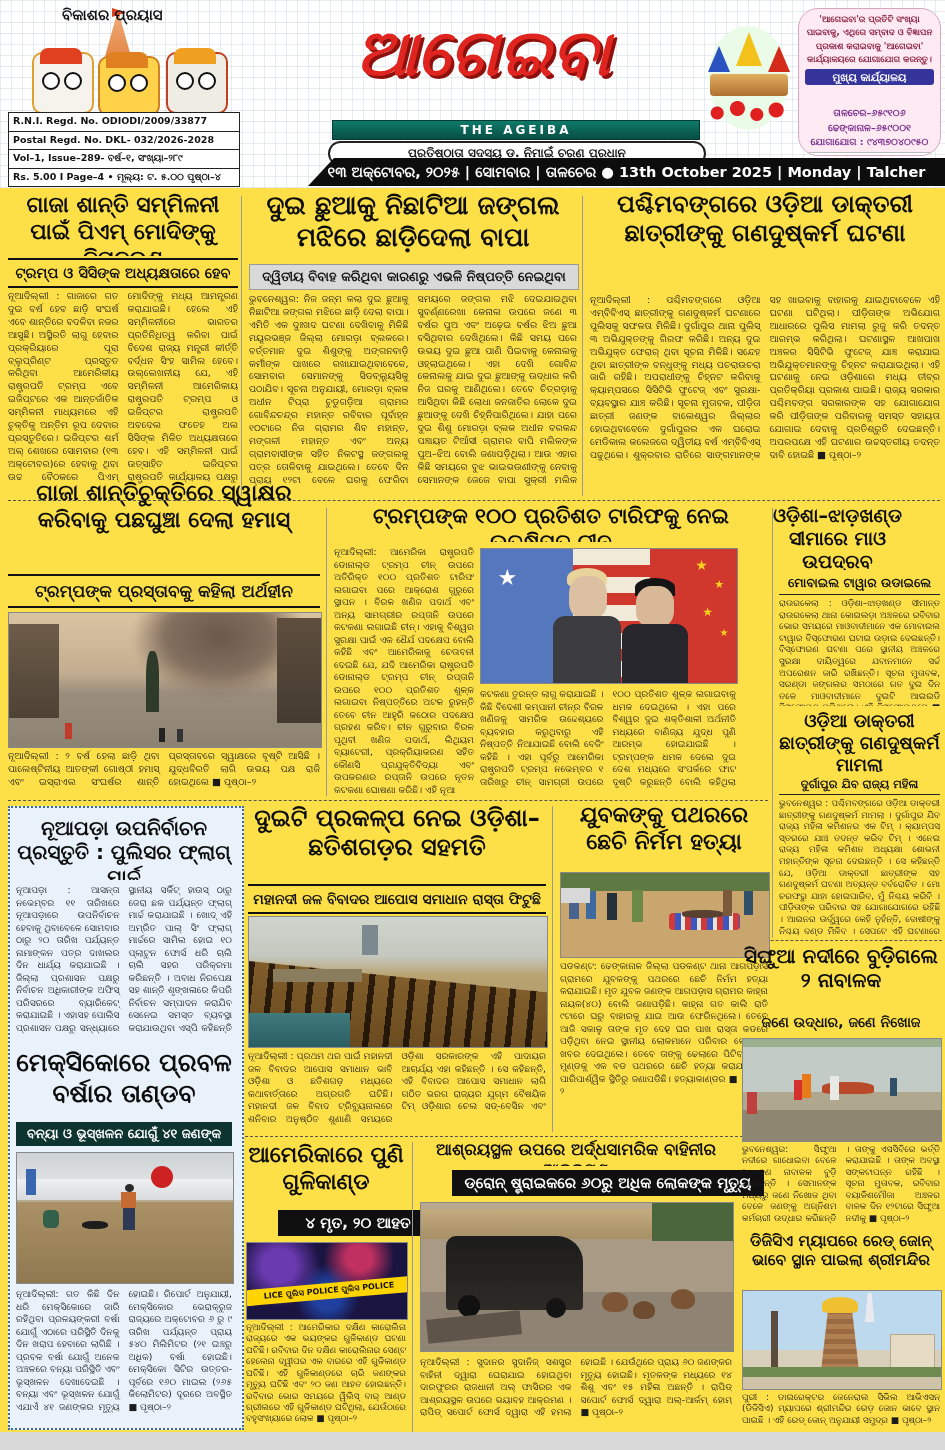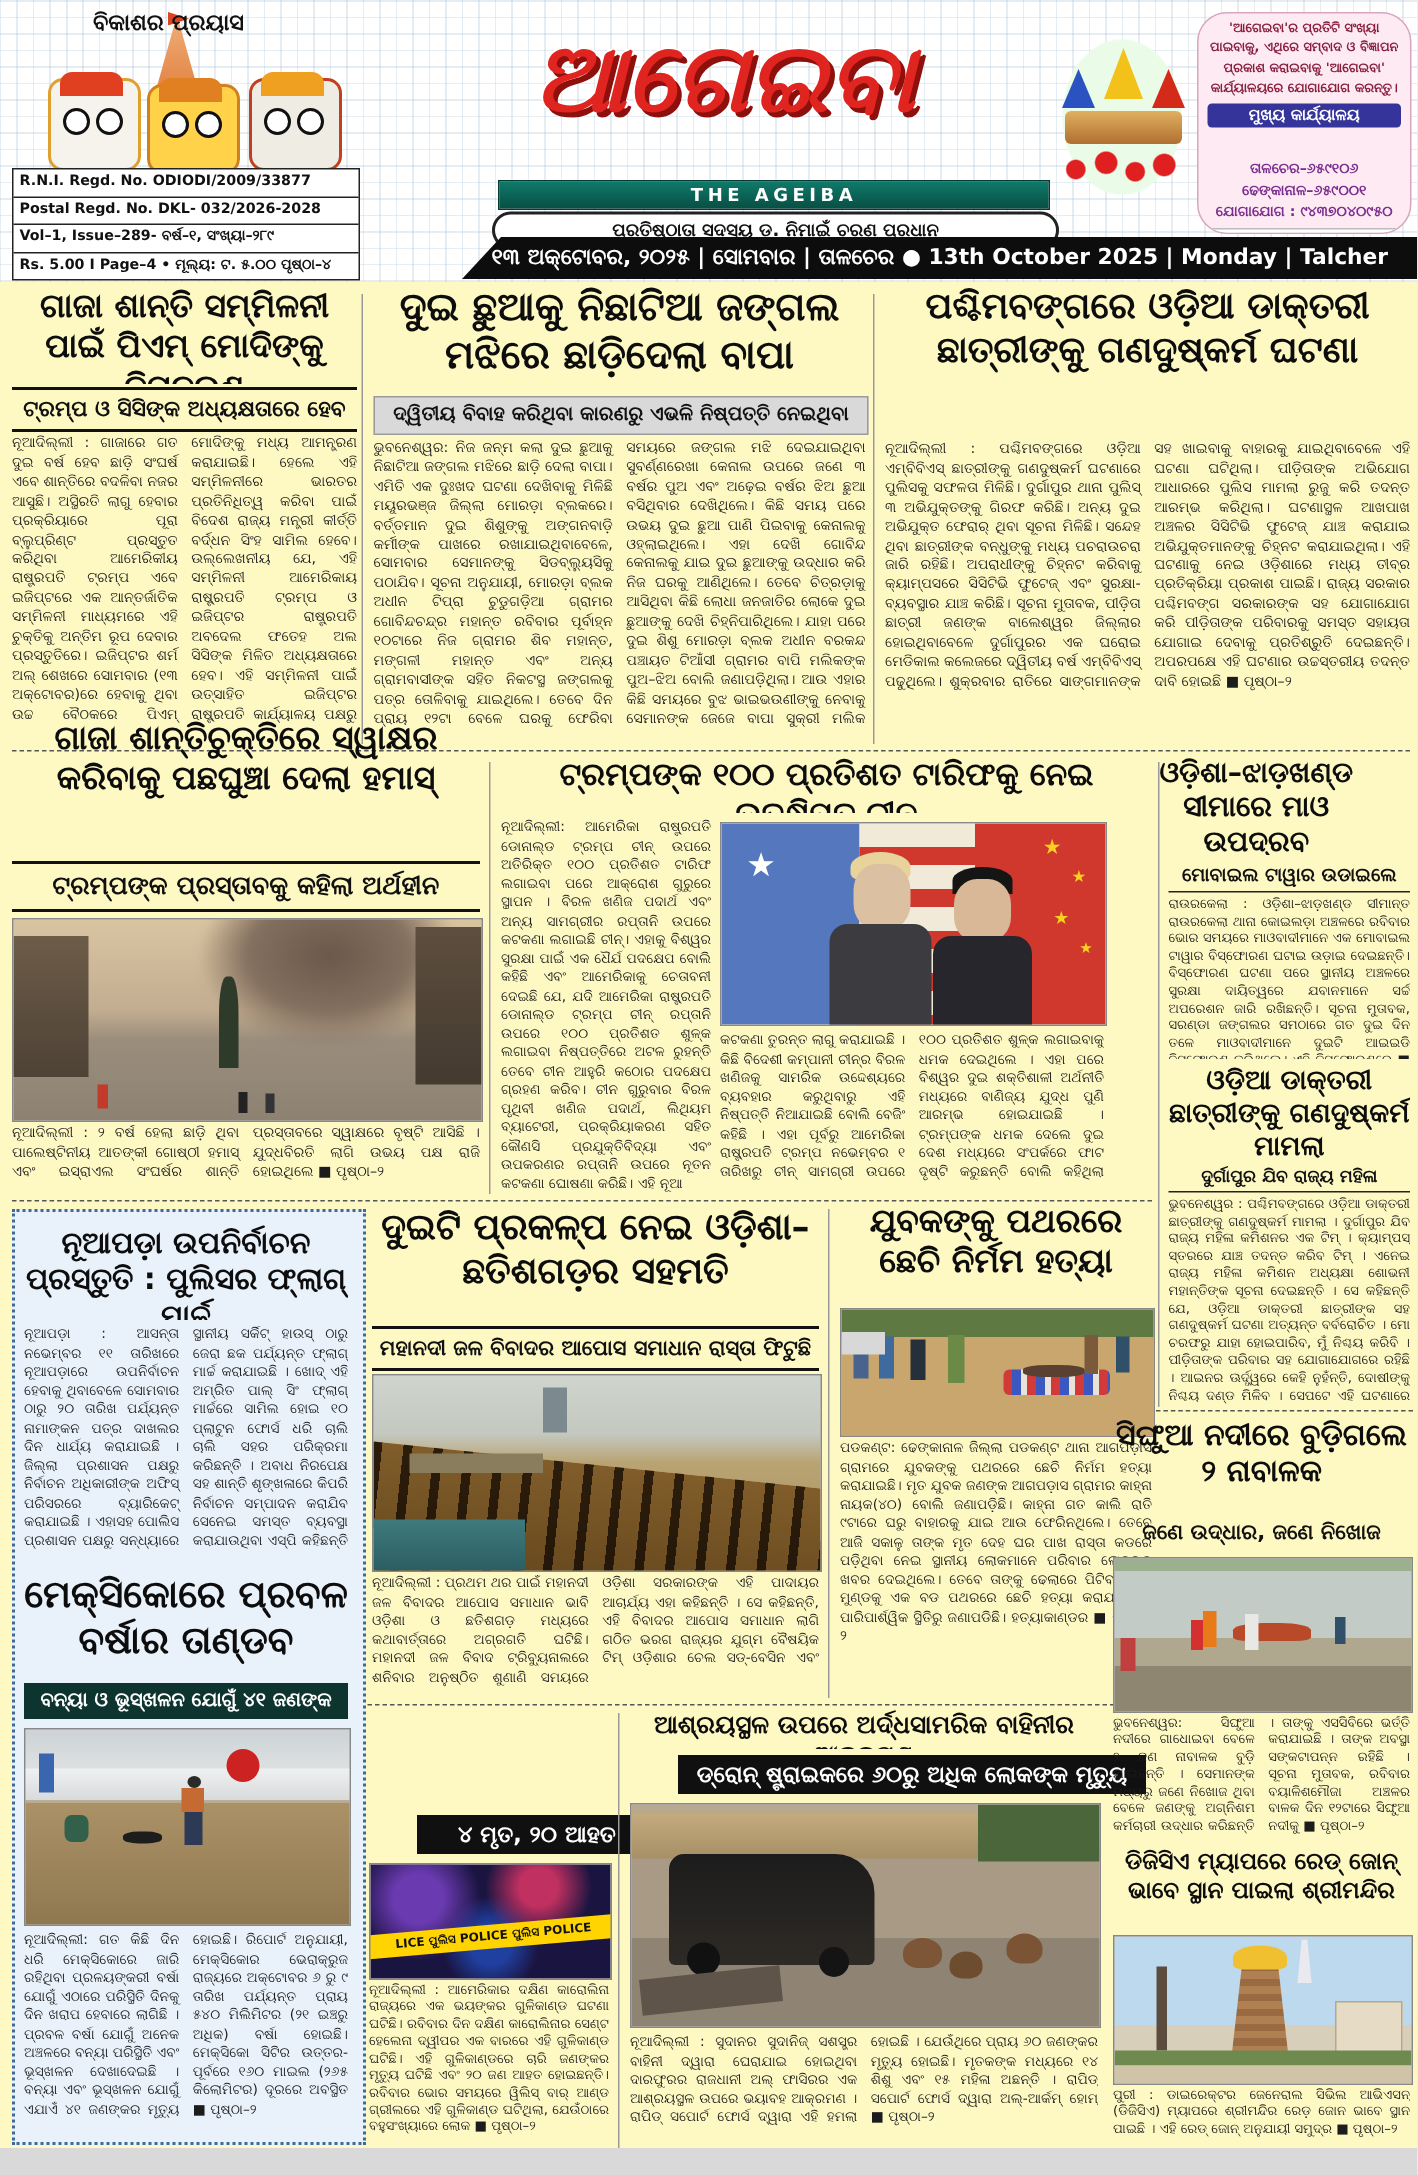--- a/index.html
+++ b/index.html
@@ -1,16 +1,16 @@
 <!DOCTYPE html>
 <html><head>
 <meta charset="utf-8">
 <style>
   html,body{margin:0;padding:0;background:#e9e9e9;}
-  .page{position:relative;width:945px;height:1450px;margin:0 auto;background:#fef9c3;
+  .page{position:relative;width:945px;height:1450px;margin:0 auto;background:#fde047;
         font-family:"DejaVu Sans","Liberation Sans",sans-serif;color:#111;overflow:hidden;}
   .abs{position:absolute;}
   
   .mast-bg{left:0;top:0;width:945px;height:188px;
     background:
       repeating-linear-gradient(0deg, rgba(170,195,215,.30) 0 1px, transparent 1px 11px),
       repeating-linear-gradient(90deg, rgba(170,195,215,.30) 0 1px, transparent 1px 11px),#fff;}
   .tagline{font-weight:700;font-size:15px;color:#111;}
   .logo{font-weight:700;font-style:italic;font-size:64px;color:#e02420;white-space:nowrap;
         text-shadow:3px 3px 0 #8e100d,-1px -1px 0 #fff,1px -1px 0 #fff,-1px 1px 0 #fff;}
@@ -228,20 +228,21 @@
     <div class="pc" style="left:52%;top:48%;width:34%;height:20%;background:repeating-linear-gradient(90deg,#d23a3a 0 6px,#3a58c0 6px 12px,#e8e2d8 12px 16px);border-radius:4px;"></div>
     <div class="pc" style="left:58%;top:44%;width:20%;height:9%;background:#5a4030;border-radius:40%;"></div>
     <div class="pc" style="left:0;top:18%;width:14%;height:18%;background:#d8d8d8;"></div>
     <div class="pc" style="left:78%;top:20%;width:9px;height:26px;background:#7a5a3a;"></div>
     <div class="pc" style="left:88%;top:22%;width:9px;height:24px;background:#30506a;"></div>
   </div>
   <div class="abs body" style="left:560px;top:960px;width:208px;height:172px;font-size:9.2px;">ପଡକଣ୍ଟ: ଢେଙ୍କାନାଳ ଜିଲ୍ଲା ପଡକଣ୍ଟ ଥାନା ଆଗପଡ଼ାସ ଗ୍ରାମରେ ଯୁବକଙ୍କୁ ପଥରରେ ଛେଚି ନିର୍ମମ ହତ୍ୟା କରାଯାଇଛି। ମୃତ ଯୁବକ ଜଣଙ୍କ ଆଗପଡ଼ାସ ଗ୍ରାମର କାହ୍ନା ନାୟକ(୪୦) ବୋଲି ଜଣାପଡ଼ିଛି। କାହ୍ନା ଗତ କାଲି ରାତି ୯ଟାରେ ଘରୁ ବାହାରକୁ ଯାଇ ଆଉ ଫେରିନଥିଲେ। ତେବେ ଆଜି ସକାଳୁ ତାଙ୍କ ମୃତ ଦେହ ଘର ପାଖ ରାସ୍ତା କଡରେ ପଡ଼ିଥିବା ନେଇ ସ୍ଥାନୀୟ ଲୋକମାନେ ପରିବାର ଲୋକଙ୍କୁ ଖବର ଦେଇଥିଲେ। ତେବେ ତାଙ୍କୁ ଢେଲାରେ ପିଟିବା ସହିତ ମୁଣ୍ଡକୁ ଏକ ବଡ ପଥରରେ ଛେଚି ହତ୍ୟା କରାଯାଇଥିବା ପାରିପାର୍ଶ୍ୱିକ ସ୍ଥିତିରୁ ଜଣାପଡିଛି।   ହତ୍ୟାକାଣ୍ଡର  ■ ପୃଷ୍ଠା–୨</div>
 
   <div class="abs dash" style="left:245px;top:1136px;width:523px;"></div>
 
+  <div class="abs hl" style="left:246px;top:1142px;width:160px;height:66px;font-size:22px;">ଆମେରିକାରେ ପୁଣି ଗୁଳିକାଣ୍ଡ</div>
   <div class="abs sub blackbar" style="left:246px;top:1210px;width:160px;height:26px;font-size:15px;line-height:26px;">୪ ମୃତ, ୨୦ ଆହତ</div>
   <div class="photo" style="left:246px;top:1242px;width:160px;height:76px;">
     <div class="pc" style="inset:0;background:radial-gradient(circle at 20% 30%,#6a3ab0 0 12%,transparent 30%),radial-gradient(circle at 70% 20%,#c03060 0 10%,transparent 28%),radial-gradient(circle at 50% 70%,#2040a0 0 14%,transparent 34%),#1a1440;"></div>
     <div class="pc" style="left:-6%;top:52%;width:115%;height:16px;background:#ffd400;transform:rotate(-5deg);color:#111;font-weight:700;font-size:8px;line-height:16px;white-space:nowrap;overflow:hidden;text-align:center;">LICE  ପୁଲିସ  POLICE  ପୁଲିସ  POLICE</div>
   </div>
   <div class="abs body" style="left:246px;top:1322px;width:160px;height:122px;font-size:8.8px;line-height:1.3;">ନୂଆଦିଲ୍ଲୀ : ଆମେରିକାର ଦକ୍ଷିଣ କାରୋଲିନା ରାଜ୍ୟରେ ଏକ ଭୟଙ୍କର ଗୁଳିକାଣ୍ଡ ଘଟଣା ଘଟିଛି। ରବିବାର ଦିନ ଦକ୍ଷିଣ କାରୋଲିନାର ସେଣ୍ଟ ହେଲେନା ଦ୍ୱୀପର ଏକ ବାରରେ ଏହି ଗୁଳିକାଣ୍ଡ ଘଟିଛି। ଏହି ଗୁଳିକାଣ୍ଡରେ ଚାରି ଜଣଙ୍କର ମୃତ୍ୟୁ ଘଟିଛି ଏବଂ ୨୦ ଜଣ ଆହତ ହୋଇଛନ୍ତି। ରବିବାର ଭୋର ସମୟରେ ୱିଲିସ୍ ବାର୍ ଆଣ୍ଡ ଗ୍ରୀଲରେ ଏହି ଗୁଳିକାଣ୍ଡ ଘଟିଥିଲା, ଯେଉଁଠାରେ ବହୁସଂଖ୍ୟାରେ ଲୋକ  ■ ପୃଷ୍ଠା–୨</div>
 
   <div class="abs vrule" style="left:412px;top:1142px;height:300px;"></div>
 
   <div class="abs hl" style="left:420px;top:1140px;width:312px;height:26px;font-size:16.5px;">ଆଶ୍ରୟସ୍ଥଳ ଉପରେ ଅର୍ଦ୍ଧସାମରିକ ବାହିନୀର ଆକ୍ରମଣ</div>

